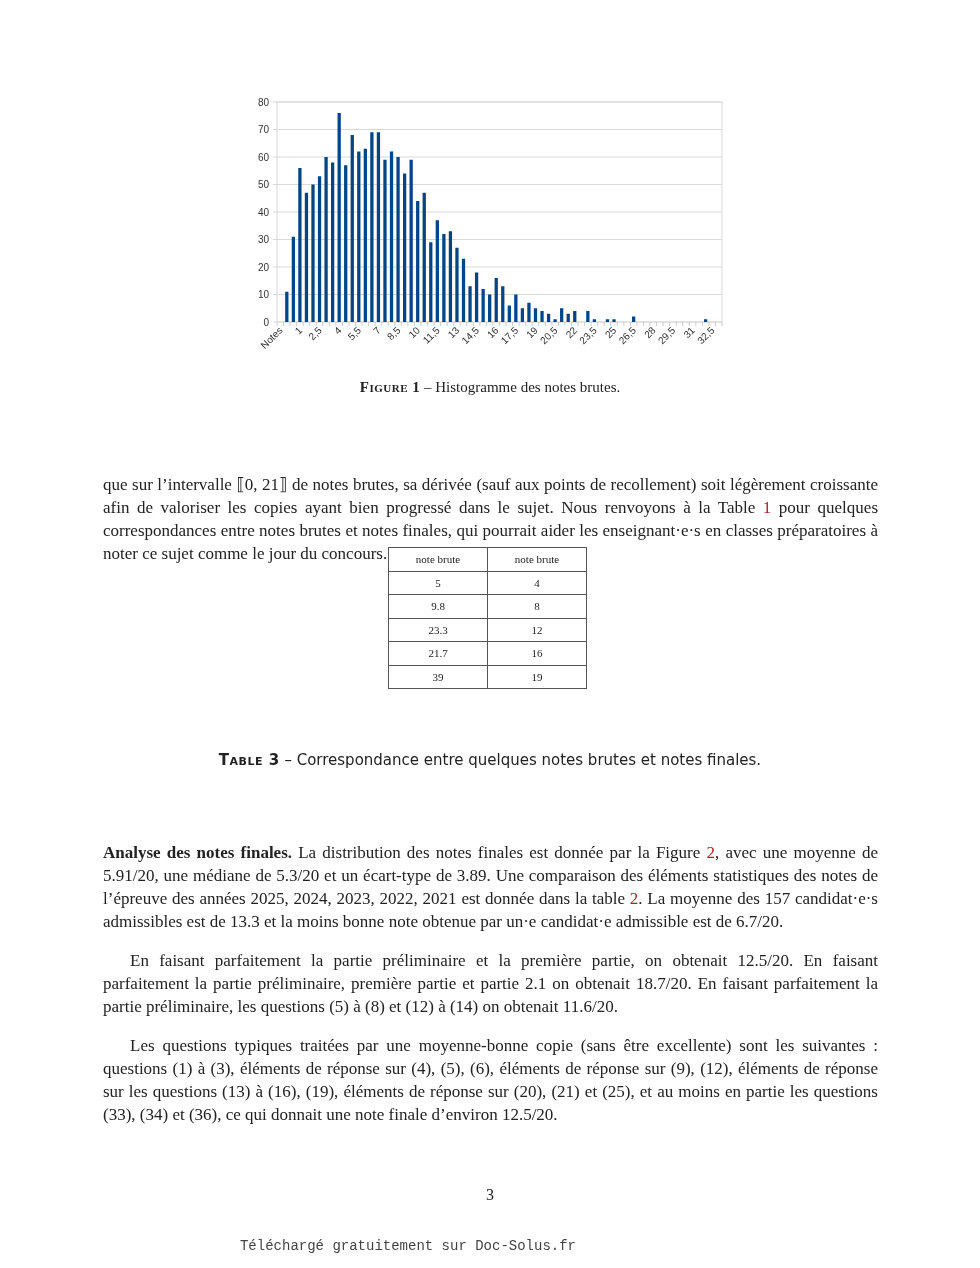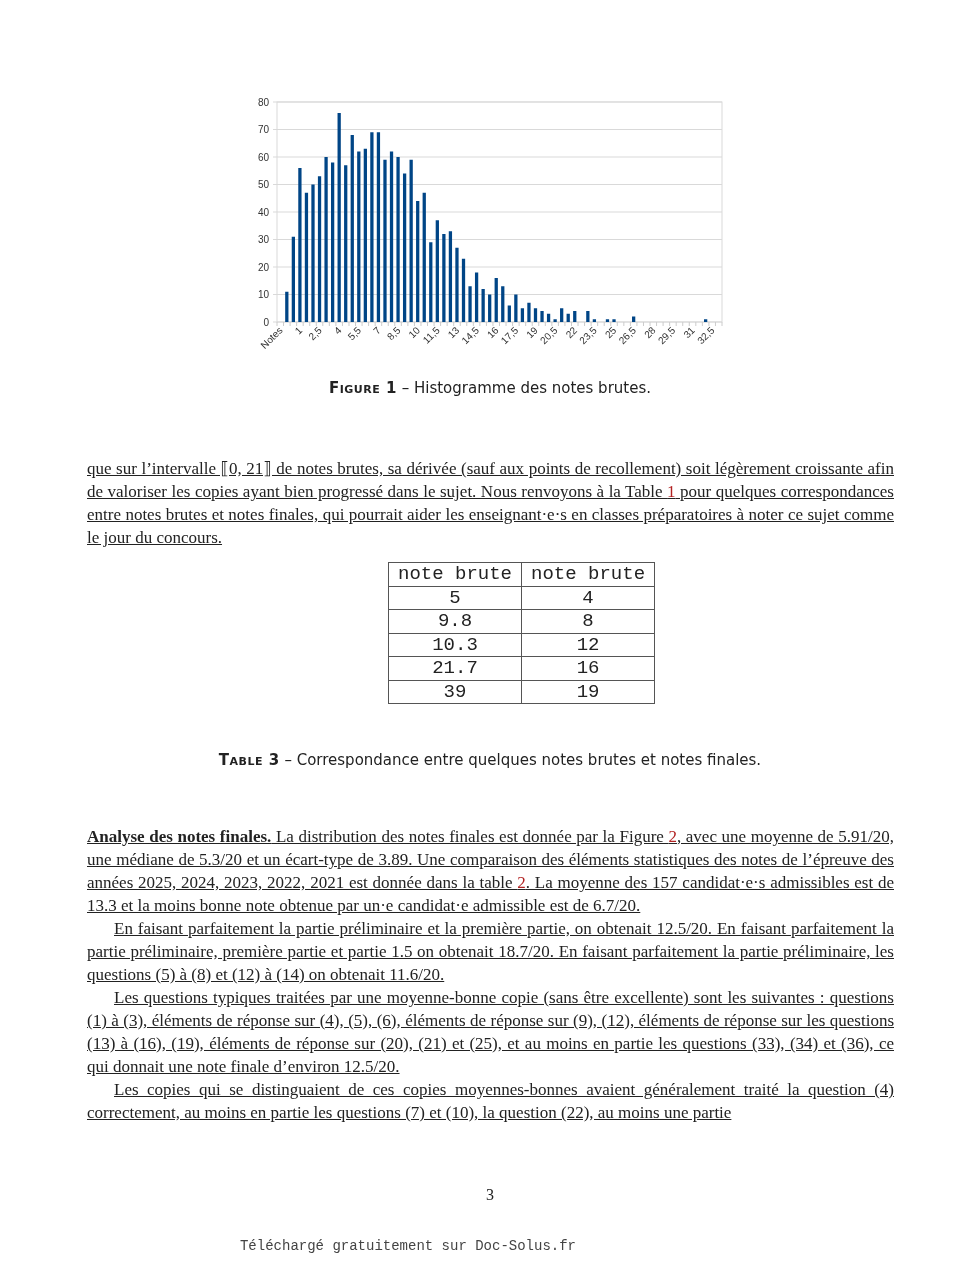--- a/index.html
+++ b/index.html
@@ -2,24 +2,24 @@
 <html><head>
 <meta charset="utf-8">
 <style>
   html, body { margin:0; padding:0; background:#ffffff; }
   body { width:980px; height:1268px; position:relative; overflow:hidden; color:#222; }
   #chart { position:absolute; left:250px; top:90px; width:480px; height:280px; }
   #chart text { font-family: "Liberation Sans", sans-serif; font-size:10px; fill:#333; }
   .caption { position:absolute; left:0; width:980px; text-align:center; font-family:"DejaVu Sans", sans-serif; font-size:15px; color:#222; }
   .caption .lbl { font-variant: small-caps; font-weight:bold; letter-spacing:0.5px; }
   .para { position:absolute; left:87px; width:807px; font-family:"Liberation Serif", serif; font-size:17px; line-height:23px; text-align:justify; color:#222; }
-  .para p { margin:0;text-decoration:underline; }
+  .para p { margin:16px; }
   .indent { text-indent:27px; }
   .ref { color:#b22222; }
-  table.corr { position:absolute; left:388px; top:562px; border-collapse:collapse; font-family:Liberation Mono, monospace; font-size:19px; }
+  table.corr { position:absolute; left:388px; top:547px; border-collapse:collapse; font-family:Liberation Serif, serif; font-size:11px; }
   table.corr td, table.corr th { border:1px solid #555; padding:0 9px; height:22.5px; text-align:center; font-weight:normal; }
   table.corr td { min-width:80px; }
   .pagenum { position:absolute; top:1186px; left:0; width:980px; text-align:center; font-family:"Liberation Serif", serif; font-size:16px; }
   .footer { position:absolute; top:1238px; left:0; width:816px; text-align:center; font-family:"Liberation Mono", monospace; font-size:14px; color:#444; }
 </style>
 </head>
 <body>
 
 <svg id="chart" viewBox="0 0 480 280" xmlns="http://www.w3.org/2000/svg">
   <g id="grid">
@@ -187,21 +187,21 @@
       <text x="347.3897058823529" y="241" text-anchor="end" transform="rotate(-45 347.3897058823529 241)">23,5</text>
       <text x="367.0220588235294" y="241" text-anchor="end" transform="rotate(-45 367.0220588235294 241)">25</text>
       <text x="386.65441176470586" y="241" text-anchor="end" transform="rotate(-45 386.65441176470586 241)">26,5</text>
       <text x="406.2867647058823" y="241" text-anchor="end" transform="rotate(-45 406.2867647058823 241)">28</text>
       <text x="425.91911764705884" y="241" text-anchor="end" transform="rotate(-45 425.91911764705884 241)">29,5</text>
       <text x="445.5514705882353" y="241" text-anchor="end" transform="rotate(-45 445.5514705882353 241)">31</text>
       <text x="465.18382352941177" y="241" text-anchor="end" transform="rotate(-45 465.18382352941177 241)">32,5</text>
     </g>
 </svg>
 
-<div class="caption" style="top:379px;">
+<div class="caption" style="top:379px;font-family:Liberation Serif, serif;">
   <span class="lbl">Figure 1</span><span> – Histogramme des notes brutes.</span>
 </div>
 
 <div class="para" style="top:457px;">
   <p><span>que sur l’intervalle ⟦0, 21⟧ de notes brutes, sa dérivée (sauf aux points de recollement) soit légèrement croissante afin de valoriser les copies ayant bien progressé dans le sujet. Nous renvoyons à la Table </span><span class="ref">1</span><span> pour quelques correspondances entre notes brutes et notes finales, qui pourrait aider les enseignant·e·s en classes préparatoires à noter ce sujet comme le jour du concours.</span></p>
 </div>
 
 <table class="corr">
   <thead>
     <tr>
@@ -212,39 +212,38 @@
   <tbody>
     <tr>
         <td>5</td>
         <td>4</td>
       </tr>
     <tr>
         <td>9.8</td>
         <td>8</td>
       </tr>
     <tr>
-        <td>10.3</td>
+        <td>23.3</td>
         <td>12</td>
       </tr>
     <tr>
         <td>21.7</td>
         <td>16</td>
       </tr>
     <tr>
         <td>39</td>
         <td>19</td>
       </tr>
   </tbody>
 </table>
 
 <div class="caption" style="top:751px;">
   <span class="lbl">Table 3</span><span> – Correspondance entre quelques notes brutes et notes finales.</span>
 </div>
 
 <div class="para" style="top:825px;">
   <p><b>Analyse des notes finales.</b><span> La distribution des notes finales est donnée par la Figure </span><span class="ref">2</span><span>, avec une moyenne de 5.91/20, une médiane de 5.3/20 et un écart-type de 3.89. Une comparaison des éléments statistiques des notes de l’épreuve des années 2025, 2024, 2023, 2022, 2021 est donnée dans la table </span><span class="ref">2</span><span>. La moyenne des 157 candidat·e·s admissibles est de 13.3 et la moins bonne note obtenue par un·e candidat·e admissible est de 6.7/20.</span></p>
-  <p class="indent">En faisant parfaitement la partie préliminaire et la première partie, on obtenait 12.5/20. En faisant parfaitement la partie préliminaire, première partie et partie 1.5 on obtenait 18.7/20. En faisant parfaitement la partie préliminaire, les questions (5) à (8) et (12) à (14) on obtenait 11.6/20.</p>
+  <p class="indent">En faisant parfaitement la partie préliminaire et la première partie, on obtenait 12.5/20. En faisant parfaitement la partie préliminaire, première partie et partie 2.1 on obtenait 18.7/20. En faisant parfaitement la partie préliminaire, les questions (5) à (8) et (12) à (14) on obtenait 11.6/20.</p>
   <p class="indent">Les questions typiques traitées par une moyenne-bonne copie (sans être excellente) sont les suivantes : questions (1) à (3), éléments de réponse sur (4), (5), (6), éléments de réponse sur (9), (12), éléments de réponse sur les questions (13) à (16), (19), éléments de réponse sur (20), (21) et (25), et au moins en partie les questions (33), (34) et (36), ce qui donnait une note finale d’environ 12.5/20.</p>
-  <p class="indent">Les copies qui se distinguaient de ces copies moyennes-bonnes avaient généralement traité la question (4) correctement, au moins en partie les questions (7) et (10), la question (22), au moins une partie</p>
 </div>
 
 <div class="pagenum">3</div>
 <div class="footer">Téléchargé gratuitement sur Doc-Solus.fr</div>
 
 </body></html>

